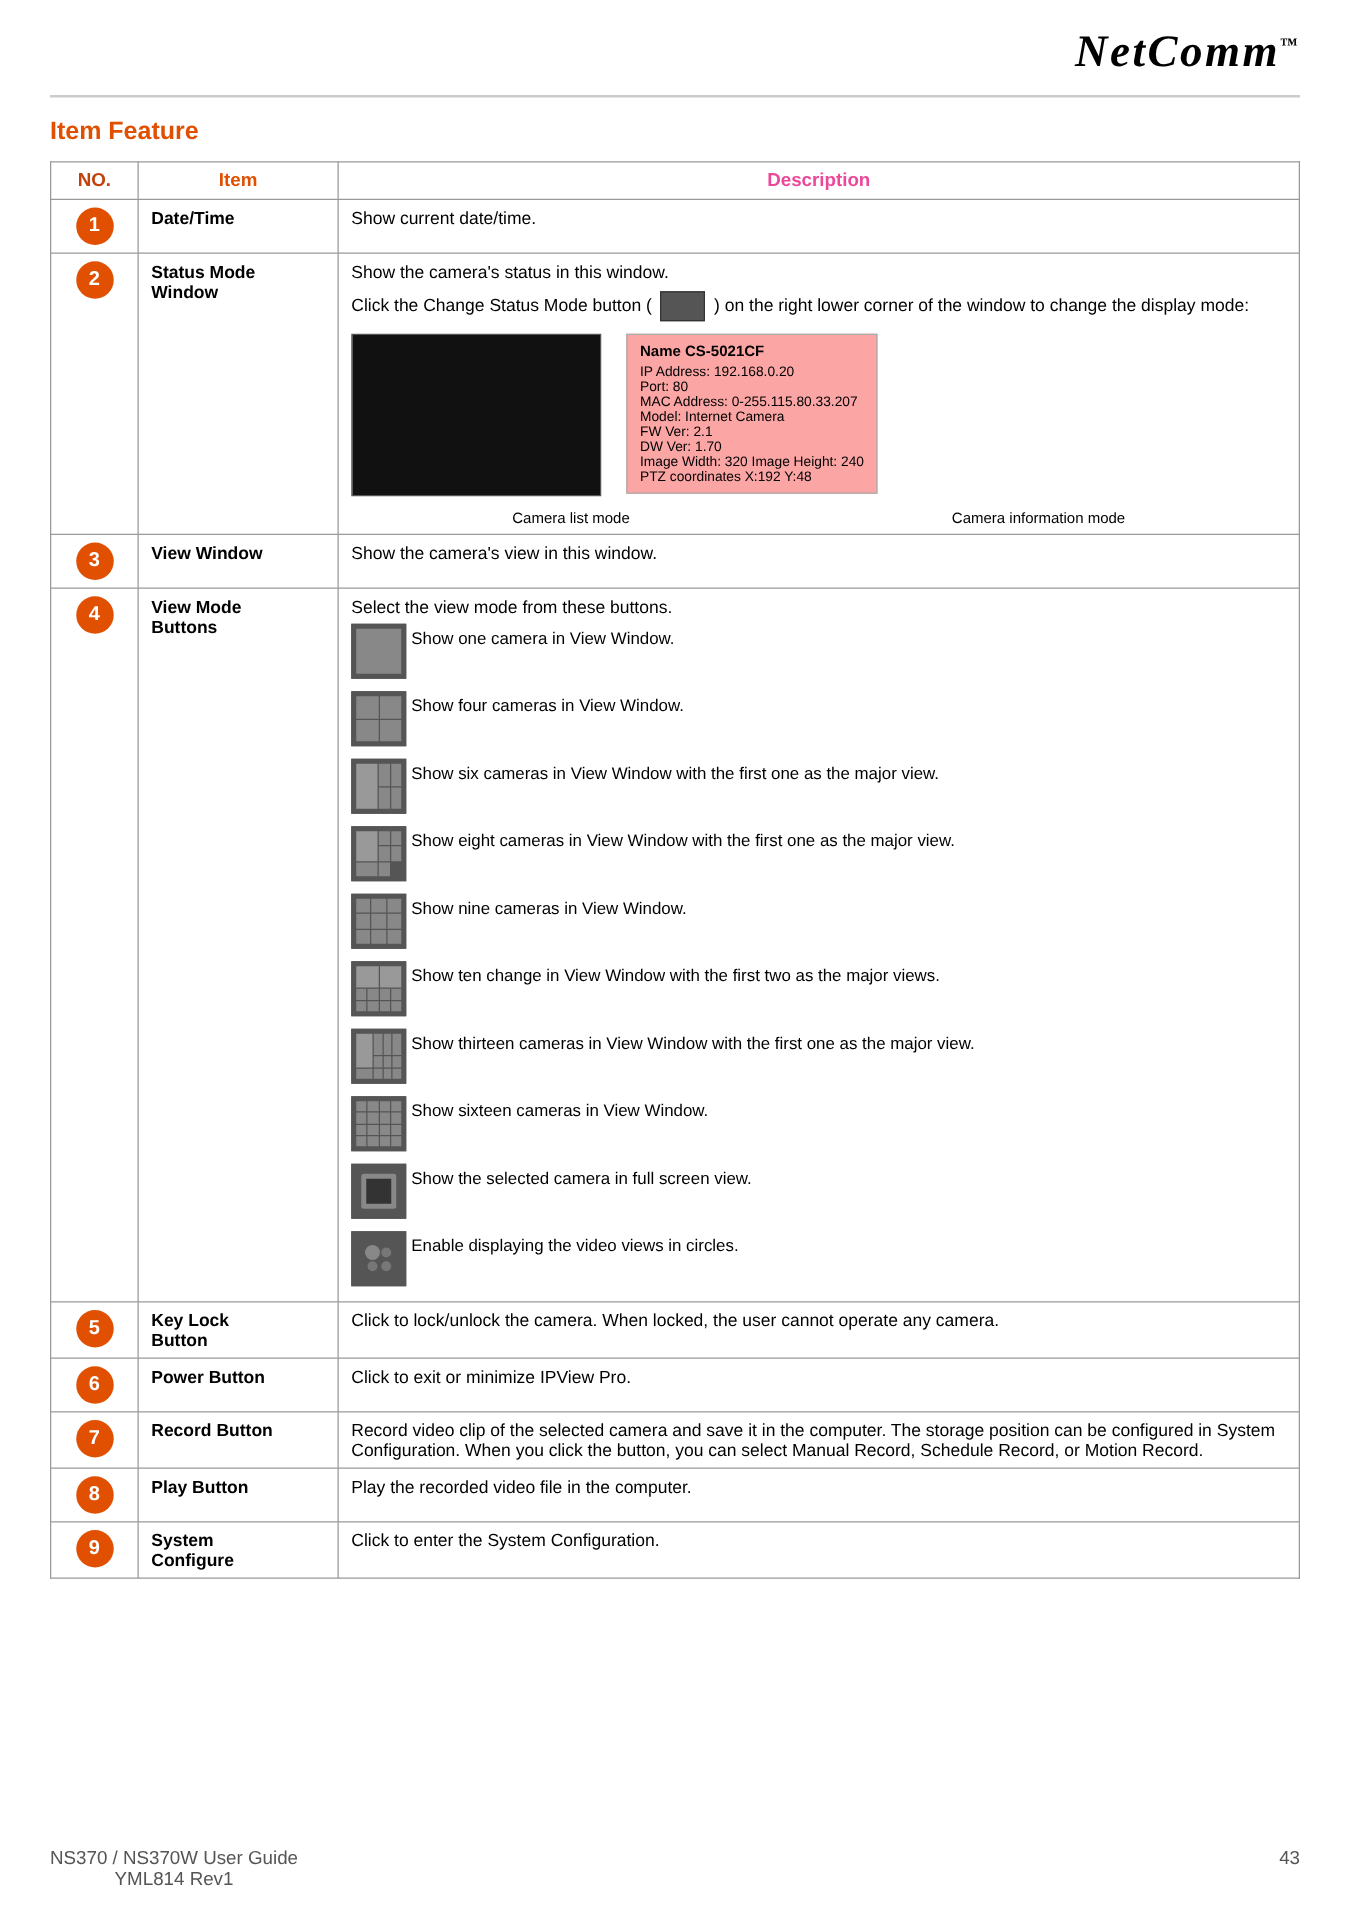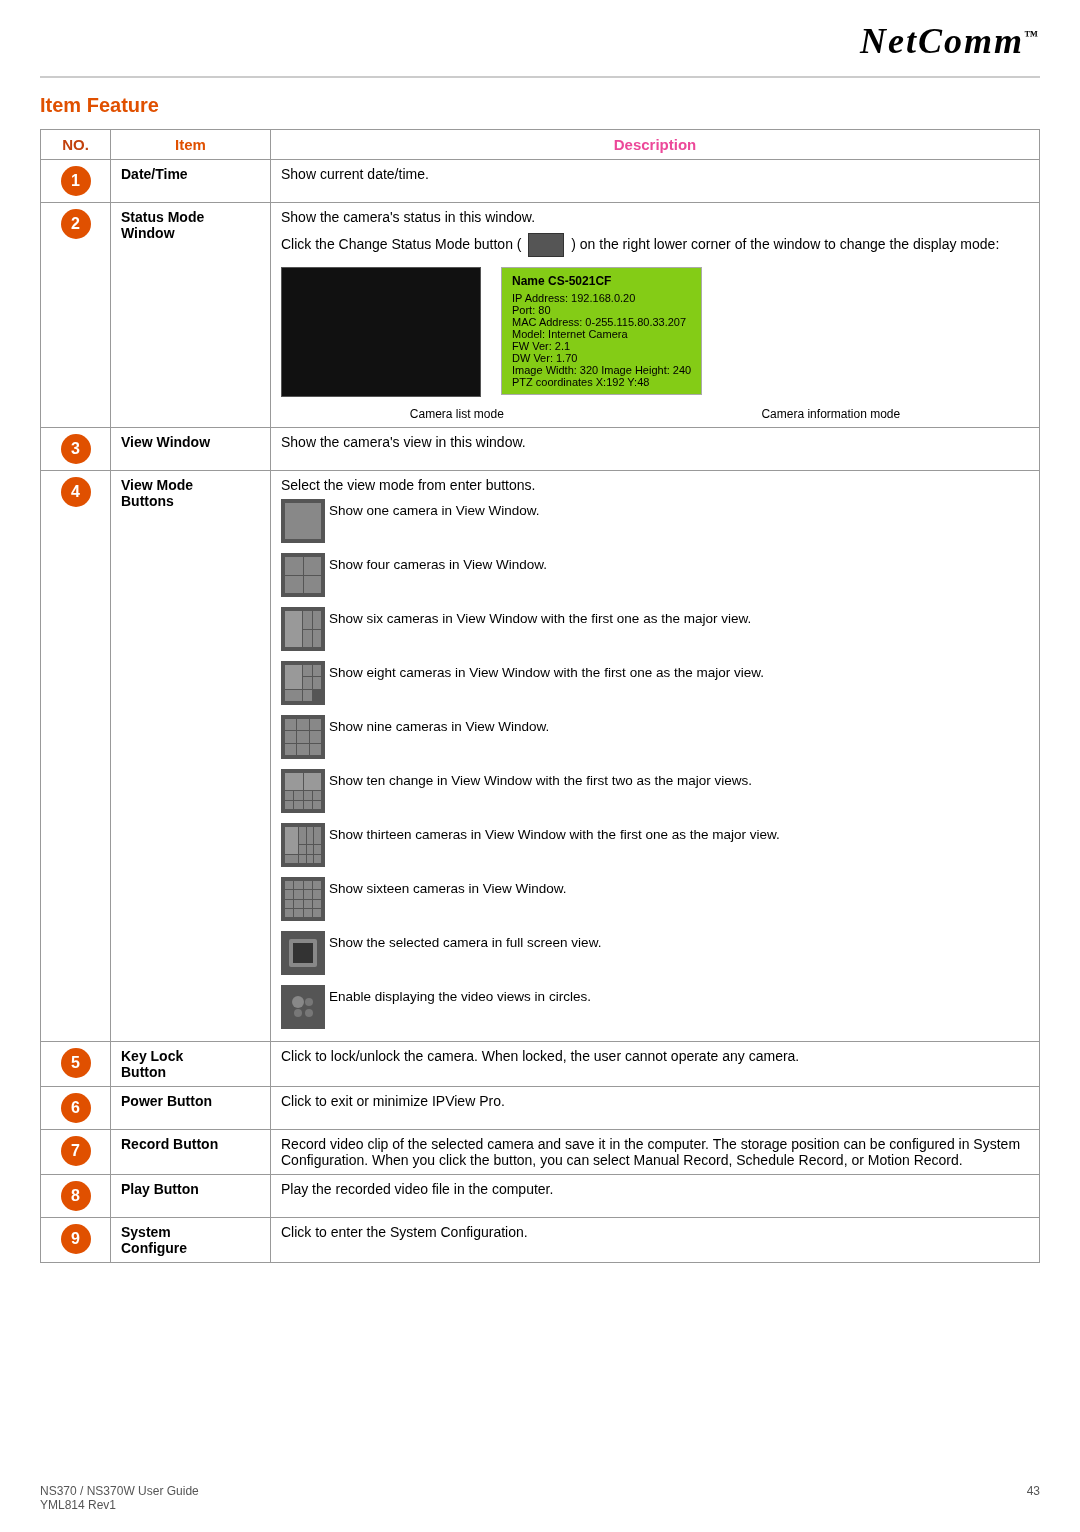--- a/index.html
+++ b/index.html
@@ -103,21 +103,21 @@
     }
     .camera-thumb-inner {
       width: 100%;
       height: 100%;
       background: #111;
     }
     .camera-info-box {
       border: 1px solid #aaa;
       padding: 6px 10px;
       font-size: 11px;
-      background: #84cc16;
+      background: #fca5a5;
       min-width: 200px;
     }
     .camera-info-box .info-title {
       font-weight: bold;
       font-size: 12px;
       margin-bottom: 4px;
       color: #000;
     }
     .camera-labels {
       display: flex;
@@ -195,22 +195,23 @@
     }
 
     
     .footer {
       position: absolute;
       bottom: 20px;
       left: 40px;
       right: 40px;
       display: flex;
       justify-content: space-between;
-      font-size: 12px;
+      font-size: 15px;
       color: #555;
+      text-align: center;
     }
 
     
     .six-grid {
       display: grid;
       grid-template-columns: 2fr 1fr 1fr;
       grid-template-rows: 1fr 1fr;
       gap: 1px;
       background: #555;
       width: 44px;
@@ -363,21 +364,21 @@
     </tr>
 
     <tr>
       <td class="col-no">
         <span class="badge">4</span>
       </td>
       <td class="col-item">
         <span class="item-name">View Mode<br>Buttons</span>
       </td>
       <td class="col-desc">
-        <p>Select the view mode from enter buttons.</p>
+        <p>Select the view mode from these buttons.</p>
 
         <div class="view-mode-row">
           <div class="view-icon single">
             <div class="cell"></div>
           </div>
           <div class="view-desc">Show one camera in View Window.</div>
         </div>
 
         <div class="view-mode-row">
           <div class="view-icon quad">

